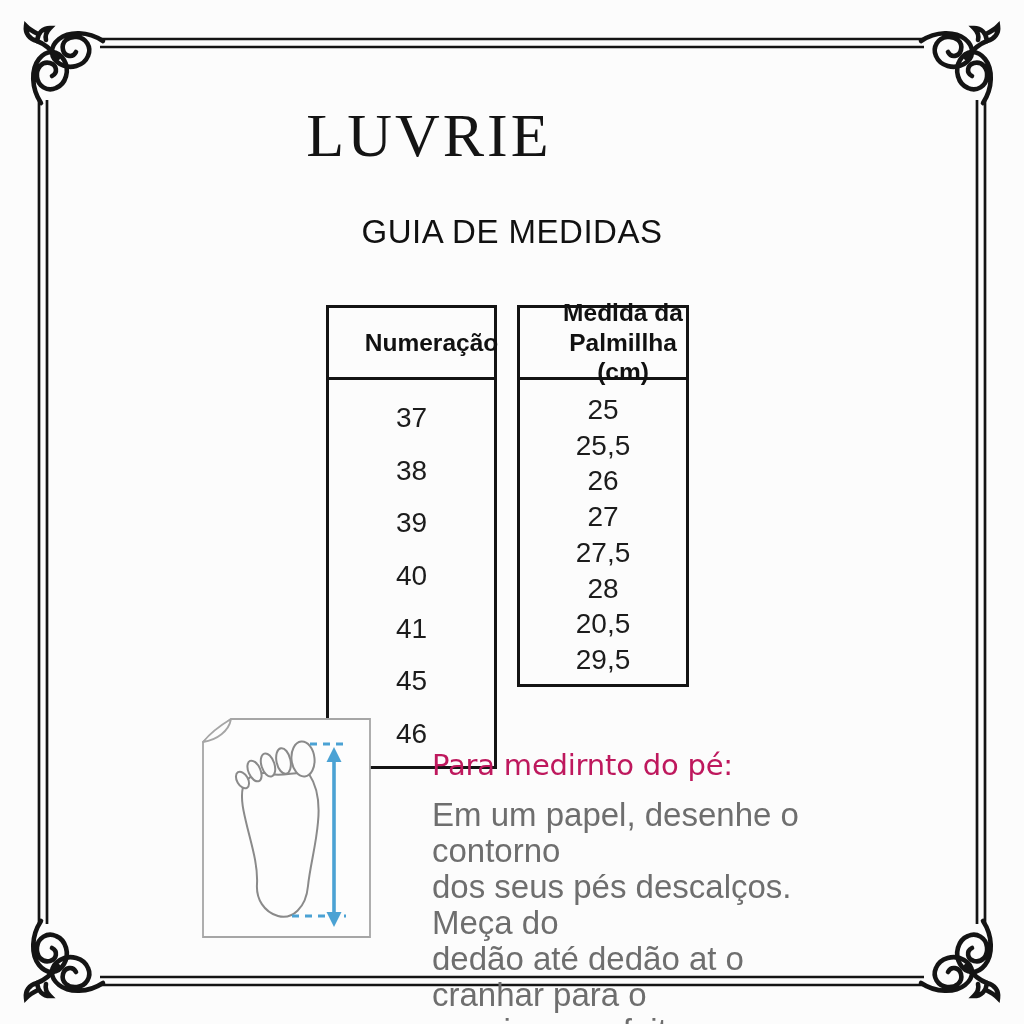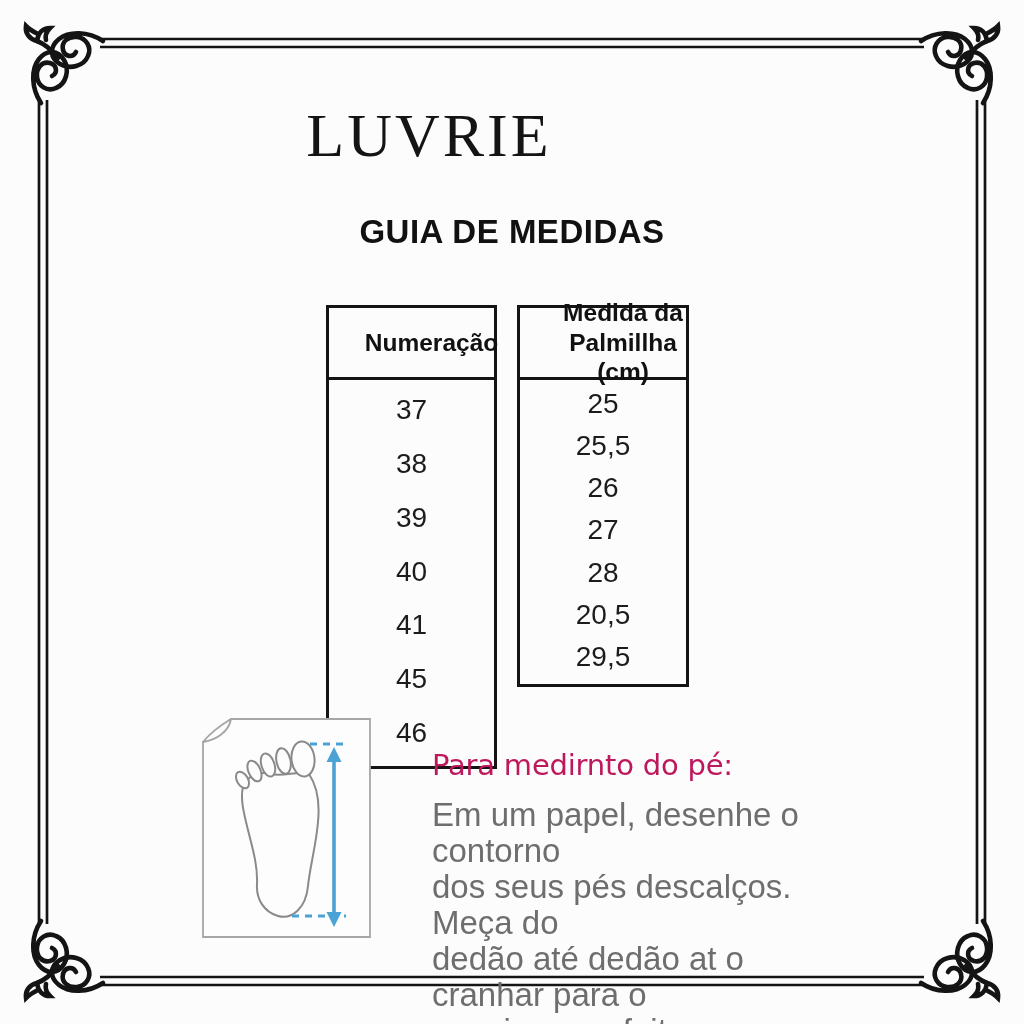--- a/index.html
+++ b/index.html
@@ -11,37 +11,37 @@
   
   #frame{position:absolute;left:0;top:0;width:1024px;height:1024px;}
   
   .brand{
     left:0;top:102px;width:858px;text-align:center;
     font-family:"Liberation Serif","DejaVu Serif",serif;
     font-size:62px;letter-spacing:3px;color:#141414;line-height:66px;
   }
   .subtitle{
     left:0;top:213px;width:1024px;text-align:center;
-    font-size:33px;font-weight:700;letter-spacing:0.5px;color:#111;
+    font-size:33px;font-weight:400;letter-spacing:0.5px;color:#111;
   }
   
   .tbox{
     border:3px solid #141414;background:transparent;
     display:flex;flex-direction:column;box-sizing:border-box;
   }
   .tbox.left{left:326px;top:305px;width:171px;height:464px;}
   .tbox.right{left:517px;top:305px;width:172px;height:382px;}
   .th{
     height:69px;border-bottom:3px solid #141414;flex:0 0 auto;
     display:flex;align-items:center;justify-content:center;text-align:center;
     font-weight:700;font-size:24.5px;line-height:1.22;color:#111;
     white-space:pre-line;
     padding-left:40px;
   }
-  .tbody{flex:1 1 auto;display:flex;flex-direction:column;padding:3px 0 6px;}
+  .tbody{flex:1 1 auto;display:flex;flex-direction:column;padding:12px 0 6px;}
   .cell{
     flex:1 1 auto;display:flex;align-items:center;justify-content:center;
     font-size:28px;color:#1c1c1c;
   }
   
   .measure-heading{
     left:432px;top:748px;width:420px;
     font-family:"DejaVu Sans",sans-serif;font-size:29px;color:#be185d;
     letter-spacing:-0.2px;
   }
@@ -101,20 +101,21 @@
     </div>
 </div>
 <div class="abs tbox right">
   <div class="th">Medida da
 Palmillha (cm)</div>
   <div class="tbody">
       <div class="cell">25</div>
       <div class="cell">25,5</div>
       <div class="cell">26</div>
       <div class="cell">27</div>
+      <div class="cell">27,5</div>
       <div class="cell">28</div>
       <div class="cell">20,5</div>
       <div class="cell">29,5</div>
     </div>
 </div>
 
 <svg id="foot-diagram" viewBox="195 708 190 240" xmlns="http://www.w3.org/2000/svg" aria-hidden="true">
 
   <g>
     <path d="M 231,719 L 370,719 L 370,937 L 203,937 L 203,742 Z" fill="#fdfdfd" stroke="#a6a6a6" stroke-width="1.8"></path>

